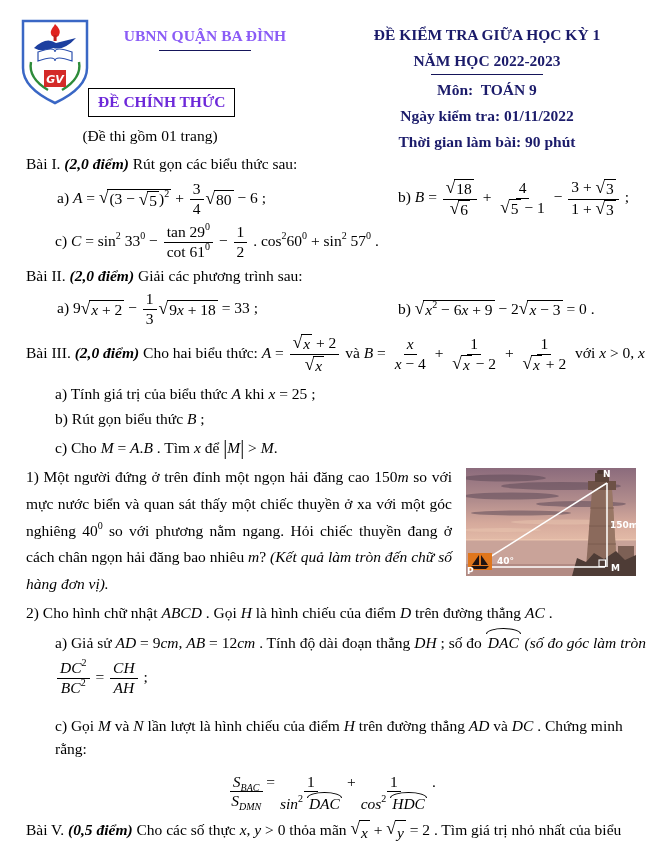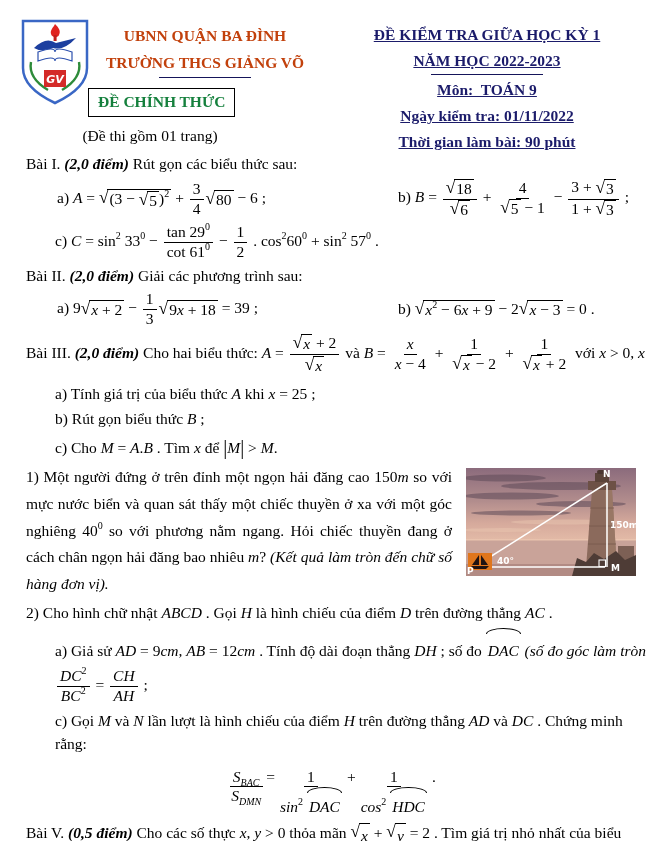--- a/index.html
+++ b/index.html
@@ -2,27 +2,27 @@
 <html><head>
 <meta charset="utf-8">
 <style>
   html,body{margin:0;padding:0;background:#888;}
   .page{position:relative;width:648px;height:841px;background:#fff;margin:0 auto;
         font-family:"Liberation Serif","DejaVu Serif",serif;font-size:15.5px;color:#000;overflow:hidden;}
 
   
   .logo{position:absolute;left:18px;top:18px;width:74px;height:88px;}
   .h-left{position:absolute;left:95px;top:22px;width:220px;text-align:center;
-          font-weight:bold;color:#c2410c;line-height:27px;}
+          font-weight:bold;color:#8b5cf6;line-height:27px;}
   .h-left .rule{width:92px;border-bottom:1.6px solid #15155a;margin:1px auto 0;}
-  .official{position:absolute;left:88px;top:88px;border:1.3px solid #000;color:#15803d;
+  .official{position:absolute;left:88px;top:88px;border:1.3px solid #000;color:#6d28d9;
             font-weight:bold;padding:4px 9px 5px;font-size:15.5px;}
   .pnote{position:absolute;left:66px;top:127px;width:168px;text-align:center;}
   .h-right{position:absolute;left:333px;top:22px;width:308px;text-align:center;
-           font-weight:bold;color:#1b1b6a;line-height:26px;text-decoration:underline;}
+           font-weight:bold;color:#1b1b6a;line-height:26px;}
   .h-right .rule{width:112px;border-bottom:1.6px solid #15155a;margin:0 auto 2px;}
 
   
   .content{position:absolute;left:26px;top:150px;width:610px;}
   .line{line-height:1.5;margin-top:2px;}
   .nowrap{white-space:nowrap;}
   .cols{display:flex;align-items:center;margin:3px 0;gap:9px;}
   .ca{flex:0 0 332px;padding-left:31px;white-space:nowrap;}
   .cb{flex:1;white-space:nowrap;}
   .ind2{padding-left:29px;}
@@ -40,21 +40,21 @@
   .big{font-size:1.3em;vertical-align:-1px;}
   .msup{font-size:10px;vertical-align:7px;line-height:0;}
   .msub{font-size:10px;vertical-align:-4px;line-height:0;}
   .frac{display:inline-flex;flex-direction:column;align-items:center;vertical-align:middle;
         margin:0 2px;line-height:1.22;text-align:center;}
   .frac .num{border-bottom:1.3px solid #000;padding:0 3px;}
   .frac .den{padding:0 3px;}
   .sqrt{display:inline-flex;align-items:flex-start;white-space:nowrap;vertical-align:middle;}
   .rad{font-size:1.12em;line-height:1.08;margin-right:-1px;}
   .vinc{border-top:1.3px solid #000;padding:0 2px;display:inline-block;}
-  .arc{display:inline-block;position:relative;padding:11px 2px 0;text-align:right;}
+  .arc{display:inline-block;position:relative;padding:3px 2px 0;text-align:right;}
   .arc::before{content:"";position:absolute;top:0;left:0;right:0;height:5px;
         border:1.3px solid #000;border-bottom:none;border-radius:50% 50% 0 0 / 100% 100% 0 0;}
 
   .ph{font-family:"DejaVu Sans","Liberation Sans",sans-serif;font-weight:bold;font-size:9px;fill:#fff;}
   .gvtext{font-family:"DejaVu Sans",sans-serif;font-style:italic;font-weight:bold;font-size:11px;fill:#fff;}
 </style>
 </head>
 <body>
 
 <div class="page">
@@ -72,21 +72,20 @@
         <path d="M13,44 Q10,60 30,72"></path>
         <path d="M61,44 Q64,60 44,72"></path>
       </g>
       <rect x="26" y="52" width="22" height="17" fill="#d42a28"></rect>
       <text class="gvtext" x="37" y="65" text-anchor="middle">GV</text>
     </svg>
   </div>
 
   <div class="h-left">
     <div>UBNN QUẬN BA ĐÌNH</div>
-    <div>TRƯỜNG THCS GIẢNG VÕ</div>
     <div class="rule"></div>
   </div>
   <div class="official">ĐỀ CHÍNH THỨC</div>
   <div class="pnote">(Đề thi gồm 01 trang)</div>
 
   <div class="h-right">
     <div>ĐỀ KIỂM TRA GIỮA HỌC KỲ 1</div>
     <div>NĂM HỌC 2022-2023</div>
     <div class="rule"></div>
     <div>Môn:&nbsp; TOÁN 9</div>
@@ -149,21 +148,21 @@
     <div class="cols">
       <div class="ca"><span>a)  9</span><span class="sqrt">
             <span class="rad">√</span>
             <span class="vinc"><span class="mi">x</span><span> + 2</span></span>
           </span><span> − </span><span class="frac">
             <span class="num"><span>1</span></span>
             <span class="den"><span>3</span></span>
           </span><span class="sqrt">
             <span class="rad">√</span>
             <span class="vinc"><span>9</span><span class="mi">x</span><span> + 18</span></span>
-          </span><span> = 39 ;</span></div>
+          </span><span> = 33 ;</span></div>
       <div class="cb"><span>b) </span><span class="sqrt">
             <span class="rad">√</span>
             <span class="vinc"><span class="mi">x</span><span class="msup"><span>2</span></span><span> − 6</span><span class="mi">x</span><span> + 9</span></span>
           </span><span> − 2</span><span class="sqrt">
             <span class="rad">√</span>
             <span class="vinc"><span class="mi">x</span><span> − 3</span></span>
           </span><span> = 0 .</span></div>
     </div>
 
     <div class="line nowrap" style="margin-top:5px"><span class="bd">Bài III. </span><span class="bdit">(2,0 điểm)</span><span> Cho hai biểu thức: </span><span class="mi">A</span><span> = </span><span class="frac">
@@ -262,21 +261,21 @@
 
     <div class="line" style="margin-top:3px"><span class="bd">2)</span><span>  Cho  hình chữ nhật  </span><span class="mi">ABCD</span><span> . Gọi  </span><span class="mi">H</span><span> là hình chiếu của điểm  </span><span class="mi">D</span><span>  trên đường thẳng  </span><span class="mi">AC</span><span> .</span></div>
     <div class="line ind2 nowrap" style="margin-top:4px"><span>a) Giả sử </span><span class="mi">AD</span><span> = 9</span><span class="mi">cm</span><span>, </span><span class="mi">AB</span><span> = 12</span><span class="mi">cm</span><span> . Tính độ dài đoạn thẳng </span><span class="mi">DH</span><span> ; số đo </span><span class="arc"><span class="mi">DAC</span></span><span> </span><span class="it">(số đo góc làm tròn đến phút).</span></div>
     <div class="line ind2" style="margin-top:5px"><span class="frac">
           <span class="num"><span class="mi">DC</span><span class="msup"><span>2</span></span></span>
           <span class="den"><span class="mi">BC</span><span class="msup"><span>2</span></span></span>
         </span><span> = </span><span class="frac">
           <span class="num"><span class="mi">CH</span></span>
           <span class="den"><span class="mi">AH</span></span>
         </span><span> ;</span></div>
-    <div class="line ind2" style="margin-top:3px"><span>c) Gọi </span><span class="mi">M</span><span>  và </span><span class="mi">N</span><span>  lần lượt là hình chiếu của điểm </span><span class="mi">H</span><span> trên đường thẳng </span><span class="mi">AD</span><span>  và </span><span class="mi">DC</span><span> . Chứng minh rằng:</span></div>
+    <div class="line ind2" style="margin-top:16px"><span>c) Gọi </span><span class="mi">M</span><span>  và </span><span class="mi">N</span><span>  lần lượt là hình chiếu của điểm </span><span class="mi">H</span><span> trên đường thẳng </span><span class="mi">AD</span><span>  và </span><span class="mi">DC</span><span> . Chứng minh rằng:</span></div>
     <div class="center">
         <span class="frac">
           <span class="num"><span class="mi">S</span><span class="msub"><span class="mi">BAC</span></span></span>
           <span class="den"><span class="mi">S</span><span class="msub"><span class="mi">DMN</span></span></span>
         </span>
         <span> = </span>
         <span class="frac">
           <span class="num"><span>1</span></span>
           <span class="den"><span class="it">sin</span><span class="msup"><span>2</span></span><span> </span><span class="arc"><span class="mi">DAC</span></span></span>
         </span>

